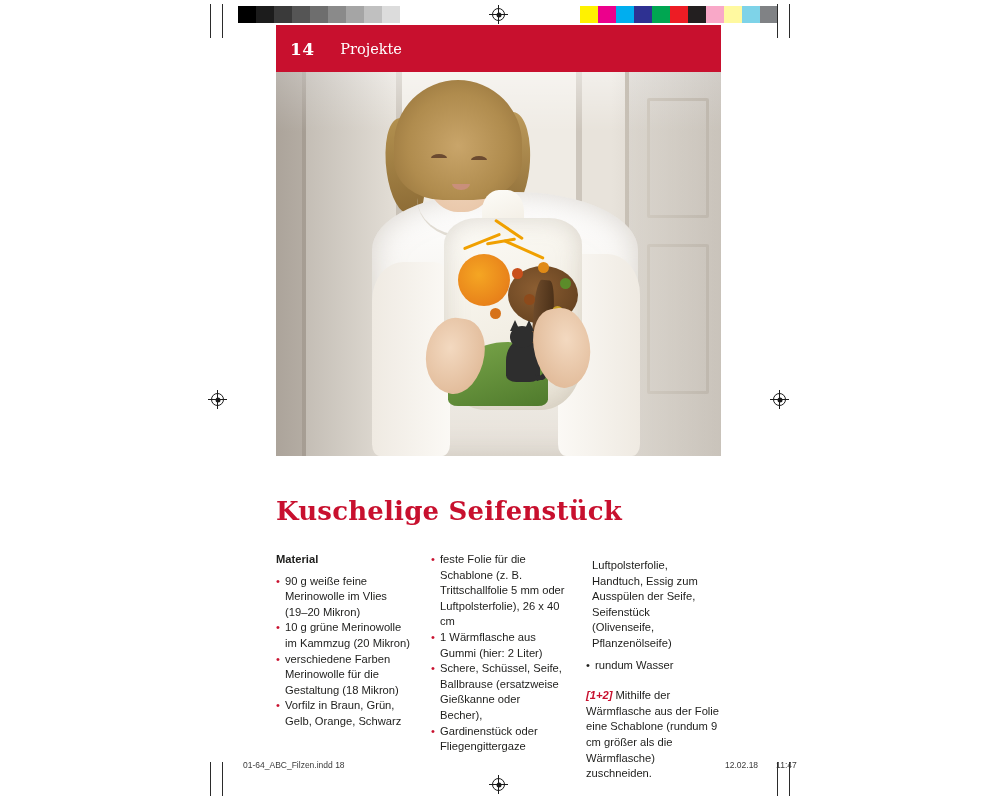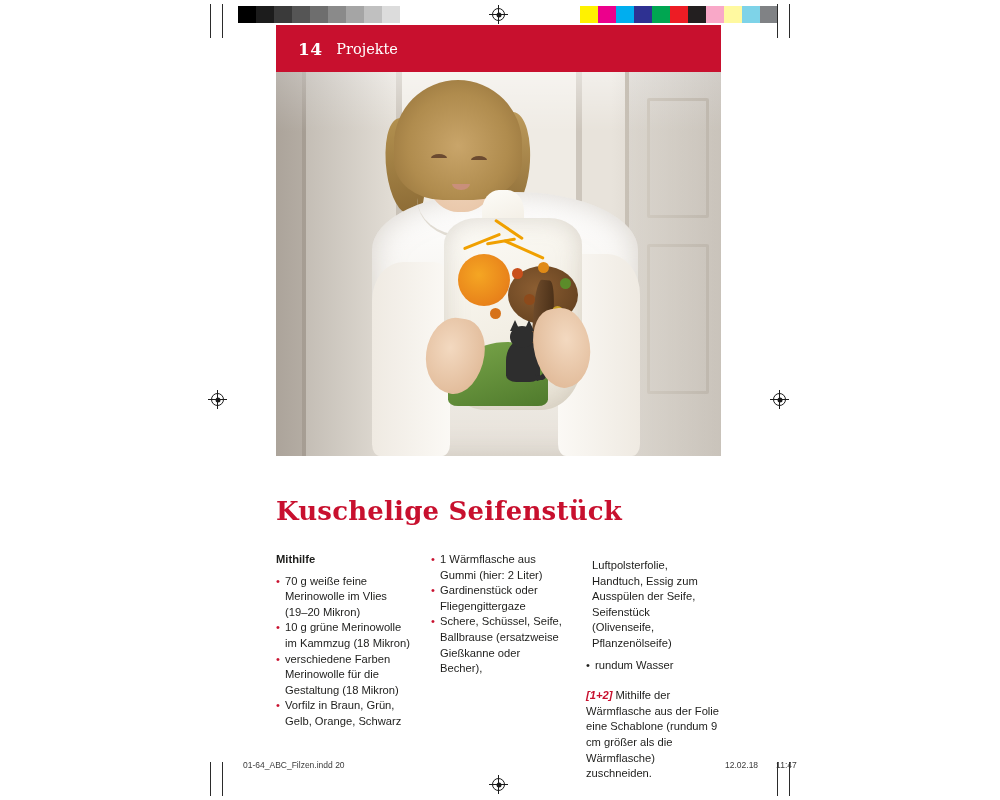--- a/index.html
+++ b/index.html
@@ -65,28 +65,28 @@
     width: 445px; height: 47px;
     background: #c8102e;
     display: flex;
     align-items: center;
   }
   .header-num {
     color: #ffffff;
     font-family: "DejaVu Serif", serif;
     font-weight: bold;
     font-size: 17px;
-    margin-left: 22px;
+    margin-left: 14px;
     letter-spacing: 0.3px;
   }
   .header-title {
     color: #ffffff;
     font-family: "DejaVu Serif", serif;
     font-size: 14.5px;
-    margin-left: 14px;
+    margin-left: 26px;
   }
 
   
   .photo {
     position: relative;
     width: 445px; height: 384px;
     overflow: hidden;
     background: #d9d3cb;
   }
   .ph-wall {
@@ -468,45 +468,46 @@
       </div>
 
       <div class="ph-hand-l"></div>
       <div class="ph-hand-r"></div>
     </div>
 
     <div class="title">Kuschelige Seifenstück</div>
 
     <div class="cols">
       <div class="col">
-        <div class="col-label">Mithilfe</div>
+        <div class="col-label">Material</div>
         <ul class="mat" id="mat-col1">
-            <li>70 g weiße feine Merinowolle im Vlies (19–20 Mikron)</li>
-            <li>10 g grüne Merinowolle im Kammzug (18 Mikron)</li>
+            <li>90 g weiße feine Merinowolle im Vlies (19–20 Mikron)</li>
+            <li>10 g grüne Merinowolle im Kammzug (20 Mikron)</li>
             <li>verschiedene Farben Merinowolle für die Gestaltung (18 Mikron)</li>
             <li>Vorfilz in Braun, Grün, Gelb, Orange, Schwarz</li>
           </ul>
       </div>
       <div class="col">
         <ul class="mat" id="mat-col2">
+            <li>feste Folie für die Schablone (z. B. Trittschallfolie 5 mm oder Luftpolsterfolie), 26 x 40 cm</li>
             <li>1 Wärmflasche aus Gummi (hier: 2 Liter)</li>
+            <li>Schere, Schüssel, Seife, Ballbrause (ersatzweise Gießkanne oder Becher),</li>
             <li>Gardinenstück oder Fliegengittergaze</li>
-            <li>Schere, Schüssel, Seife, Ballbrause (ersatzweise Gießkanne oder Becher),</li>
           </ul>
       </div>
       <div class="col">
         <p class="cont-text">Luftpolsterfolie, Handtuch, Essig zum Ausspülen der Seife, Seifenstück (Olivenseife, Pflanzenölseife)</p>
         <ul class="mat black" id="mat-col3">
             <li>rundum Wasser</li>
           </ul>
         <p class="tip"><span class="tag">[1+2]</span><span> Mithilfe der Wärmflasche aus der Folie eine Schablone (rundum 9 cm größer als die Wärmflasche) zuschneiden.</span></p>
       </div>
     </div>
   </div>
 
   <div class="footer">
-    <div class="left">01-64_ABC_Filzen.indd   20</div>
+    <div class="left">01-64_ABC_Filzen.indd   18</div>
     <div class="right">
       <span>12.02.18</span><span>11:47</span>
     </div>
   </div>
 
 </div>
 
 </body></html>

